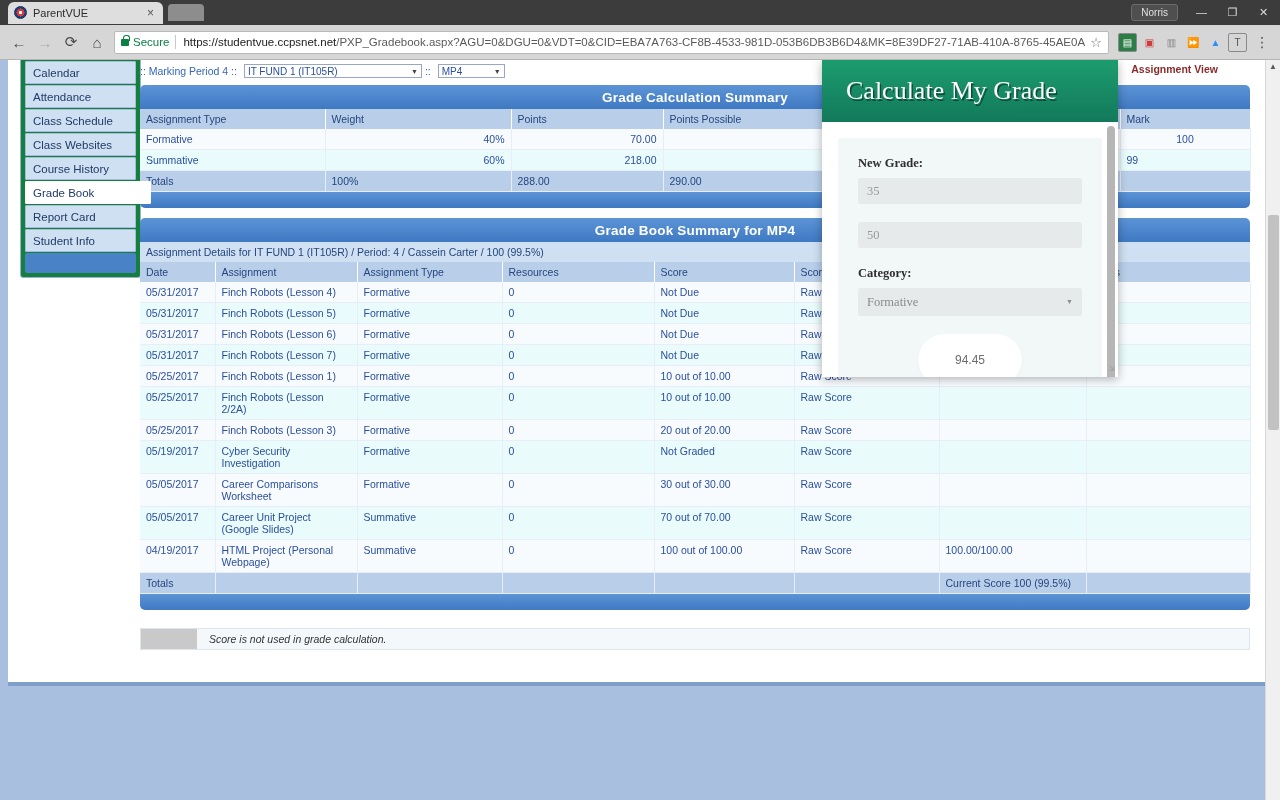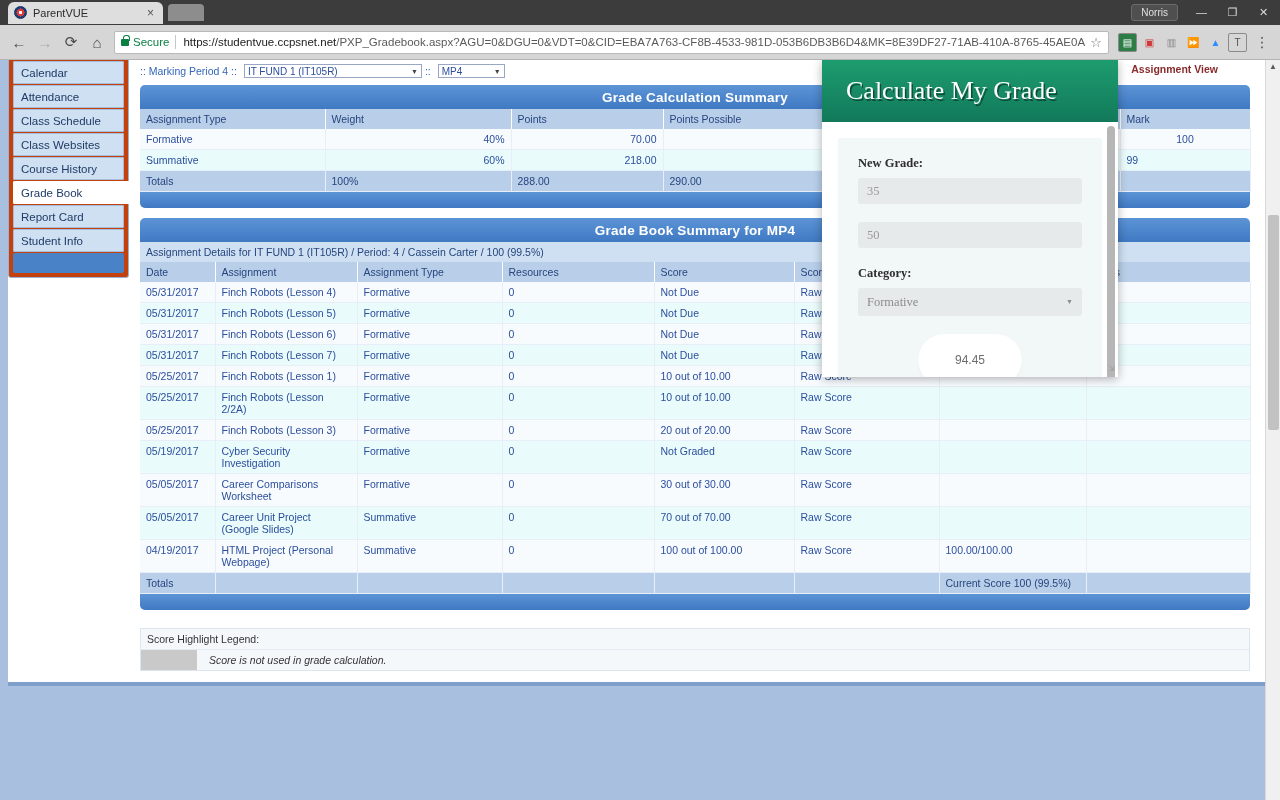--- a/index.html
+++ b/index.html
@@ -148,23 +148,23 @@
   }
   .page-white {
     position: absolute;
     left: 8px; top: 0px;
     width: 1264px; height: 622px;
     background: #ffffff;
   }
   
   .sidebar {
     position: absolute;
-    left: 8px; top: -4px;
+    left: 20px; top: -4px;
     width: 121px; height: 222px;
-    background: #c2410c;
+    background: #15803d;
     border: 1px solid #9ab2d4;
     border-radius: 3px;
     padding: 4px;
   }
   .nav-item {
     height: 23px;
     background: #cfe0f2;
     border: 1px solid #a5bcda;
     margin-bottom: 1px;
     display: flex;
@@ -756,21 +756,20 @@
                 <td></td>
                 <td>Current Score 100 (99.5%)</td>
                 <td></td>
               </tr>
             </tbody>
         </table>
         <div class="panel-foot"></div>
       </div>
 
       <div class="legend">
-        <div class="legend-title">Score Highlight Legend:</div>
         <div class="legend-row">
           <div class="legend-swatch"></div>
           <div class="legend-text">Score is not used in grade calculation.</div>
         </div>
       </div>
 
     </div>
 
     <div class="foot-strip"></div>
     <div class="foot-links"></div>

